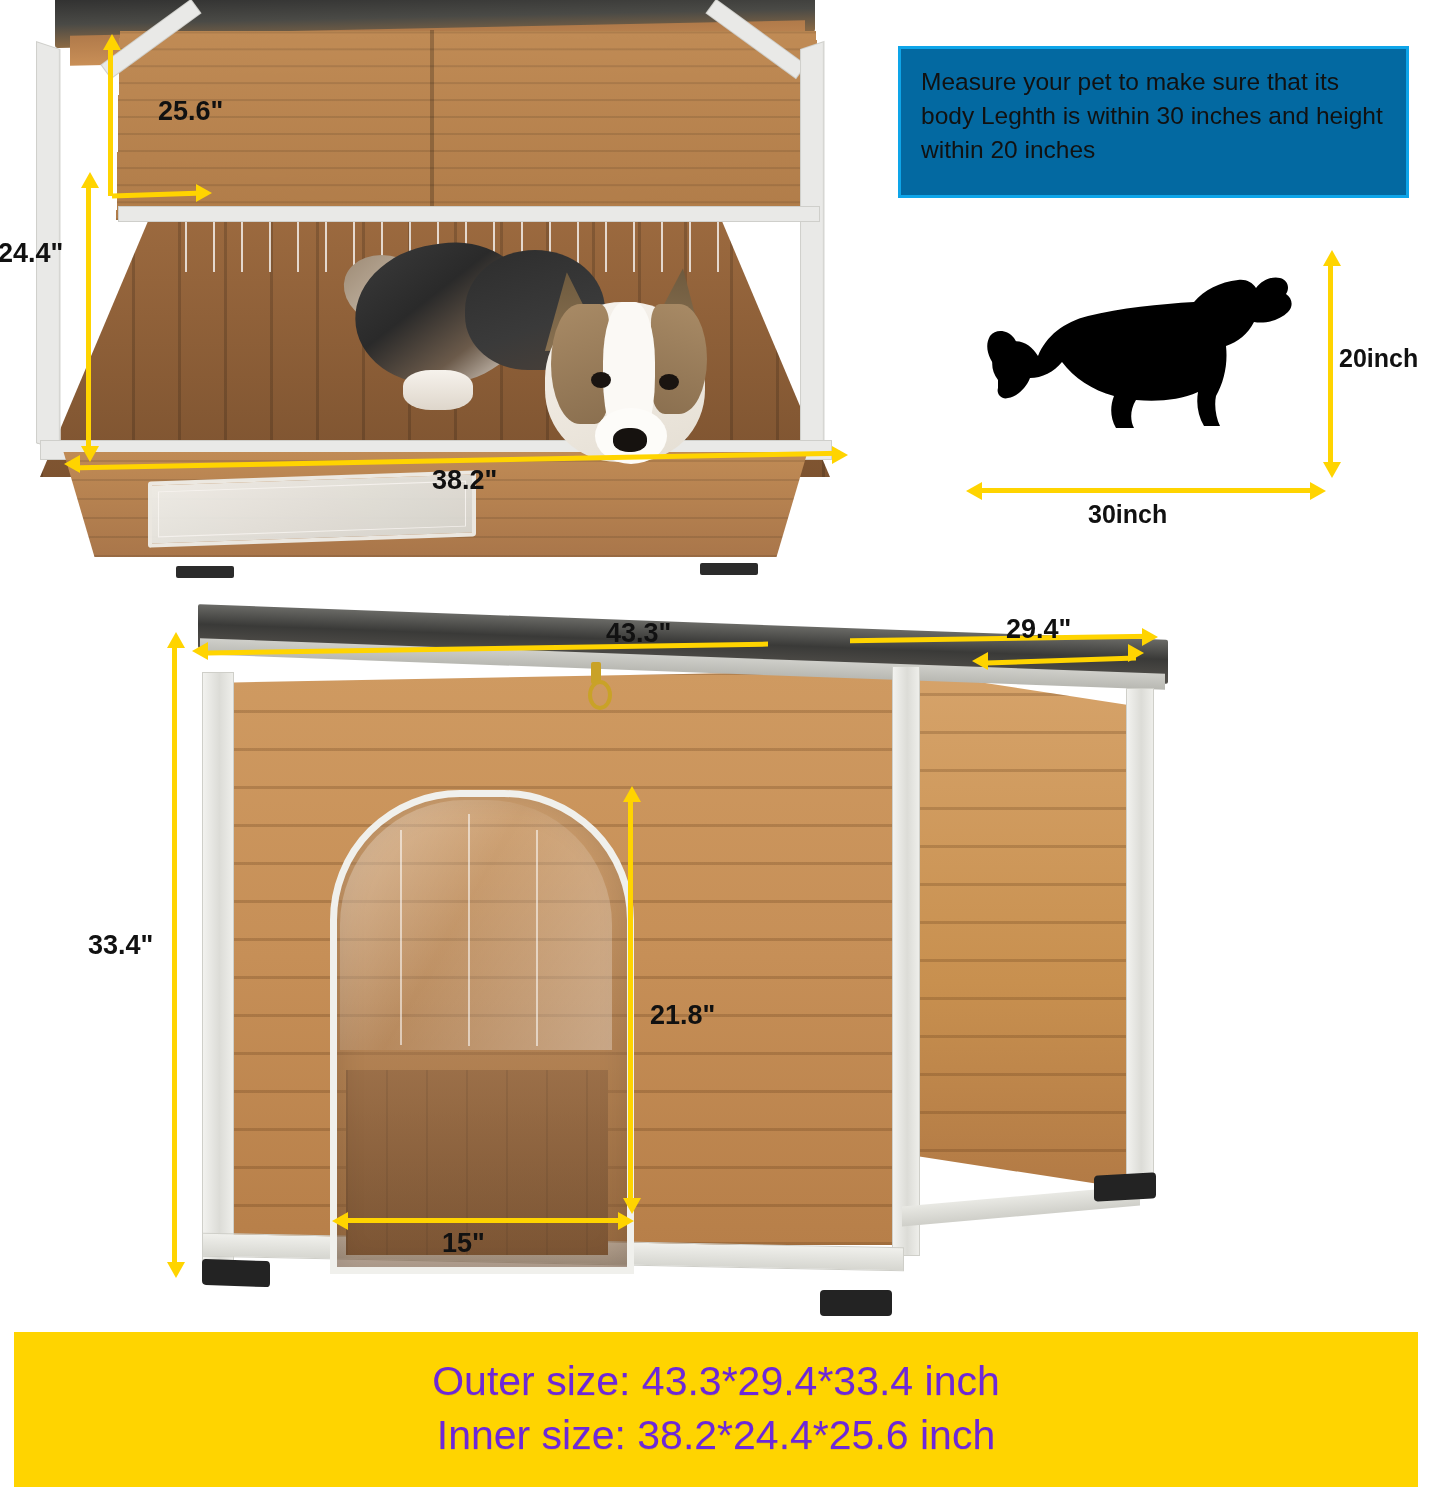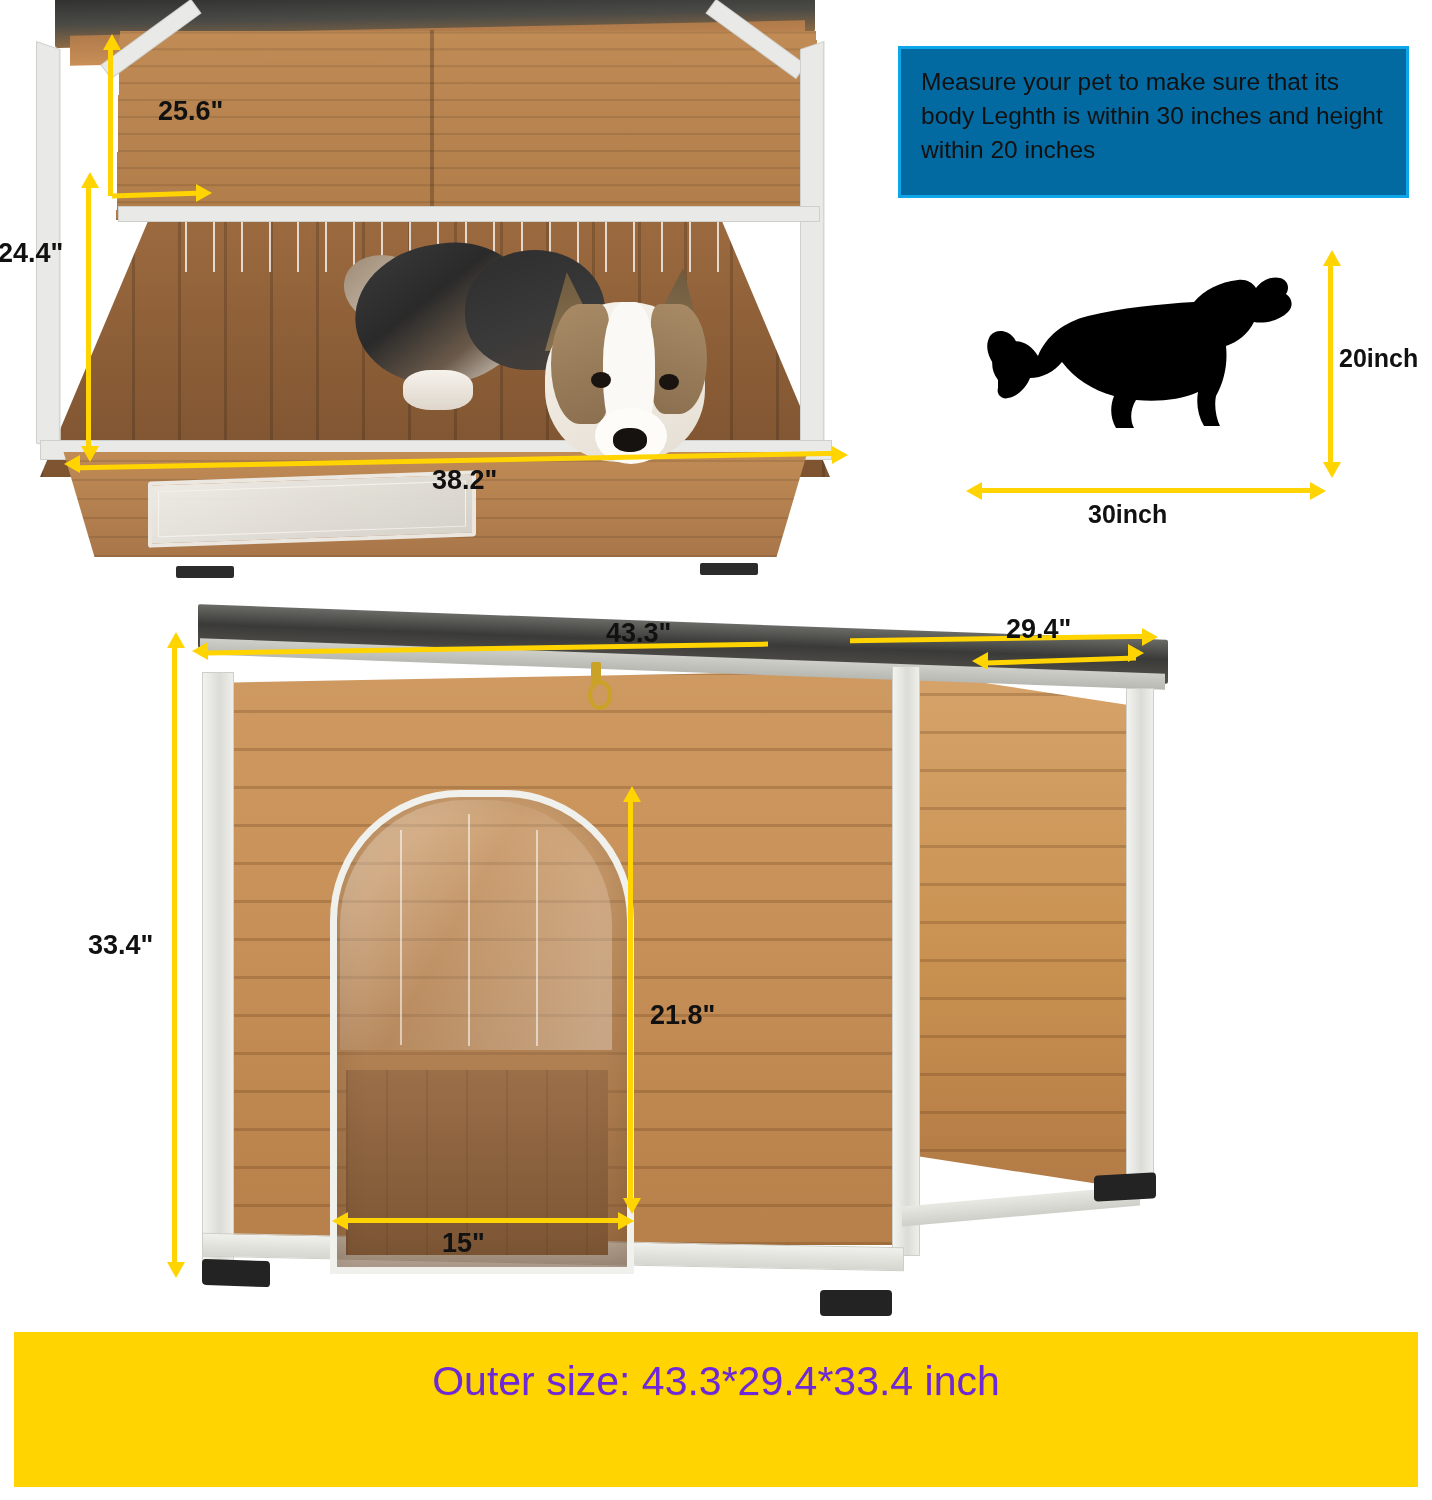--- a/index.html
+++ b/index.html
@@ -315,15 +315,16 @@
     <div class="dim-label" style="left:500px;top:400px;font-size:27px;">21.8"</div>
 
     <div class="yline h" style="left:196px;top:618px;width:280px;"></div>
     <div class="arrow left" style="left:182px;top:612px;"></div>
     <div class="arrow right" style="left:468px;top:612px;"></div>
     <div class="dim-label" style="left:292px;top:628px;font-size:27px;">15"</div>
   </div>
 
   <div id="size-banner">
     <div class="line l1">Outer size: 43.3*29.4*33.4 inch</div>
+    <div class="line">Inner size: 38.2*24.4*25.6 inch</div>
   </div>
 
 </div>
 
 </body></html>

